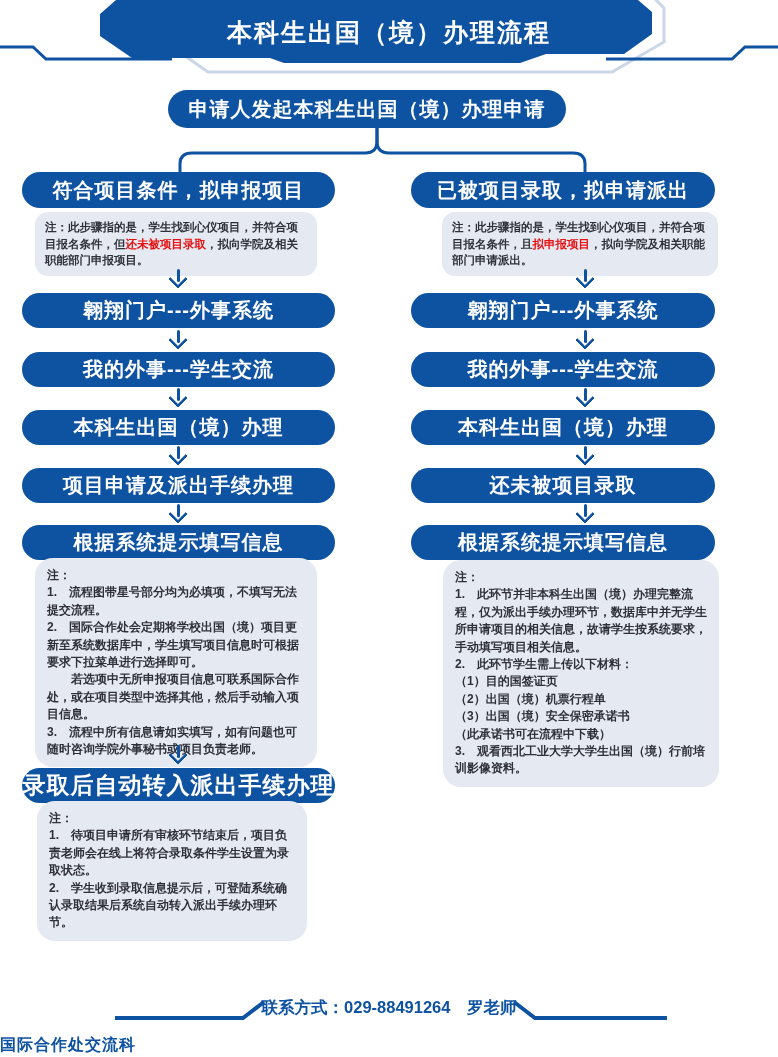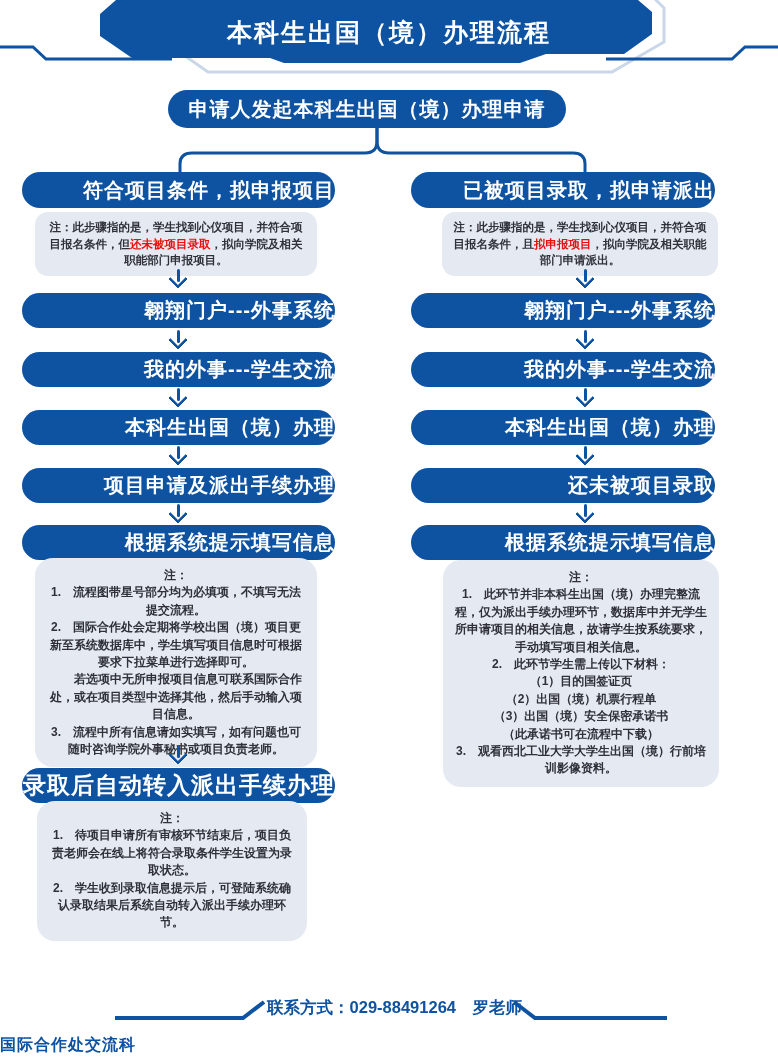--- a/index.html
+++ b/index.html
@@ -17,46 +17,46 @@
     position:absolute;top:16px;left:99px;width:580px;text-align:center;
     color:#ffffff;font-size:25px;font-weight:bold;letter-spacing:2px;
   }
   .pill{
     position:absolute;left:168px;top:90px;width:398px;height:38px;border-radius:20px;
     background:var(--blue);color:#fff;font-size:20px;font-weight:bold;letter-spacing:1px;
     display:flex;align-items:center;justify-content:center;
   }
   .box{
     position:absolute;background:var(--blue);color:#fff;border-radius:18px;
-    display:flex;align-items:center;justify-content:flex-end;
+    display:flex;align-items:center;justify-content:center;
     font-size:20px;font-weight:bold;letter-spacing:1px;height:36px;
   }
   .col-l{left:22px;width:313px;}
   .col-r{left:411px;width:304px;}
   .note{
     position:absolute;background:var(--notebg);color:var(--notetext);
     border-radius:13px;font-size:11.5px;line-height:1.45;font-weight:600;
-    padding:7px 10px;white-space:pre-line;text-align:center;
+    padding:7px 10px;white-space:pre-line;
   }
   .note-big{border-radius:18px;font-size:12px;line-height:1.45;padding:9px 12px;}
   .hl{color:var(--red);font-weight:bold;}
   .arrow{position:absolute;width:18px;height:21px;}
   .arrow::before{
     content:"";position:absolute;left:50%;top:0;width:3px;height:13px;margin-left:-1.5px;
     background:var(--blue);border-radius:2px;
   }
   .arrow::after{
     content:"";position:absolute;left:50%;top:3px;width:11px;height:11px;margin-left:-7.5px;
     border-left:3px solid var(--blue);border-bottom:3px solid var(--blue);
     transform:rotate(-45deg);border-radius:1px;
   }
   .ax-l{left:169px;}
   .ax-r{left:576px;}
   .footer-contact{
-    position:absolute;left:256px;top:997px;width:266px;text-align:right;
+    position:absolute;left:256px;top:997px;width:266px;text-align:center;
     color:var(--blue);font-size:16.5px;font-weight:bold;
   }
   .footer-dept{
     position:absolute;left:0;top:1035px;width:778px;text-align:left;
     color:var(--blue);font-size:16px;font-weight:bold;letter-spacing:1px;
   }
 </style>
 </head>
 <body>
 

